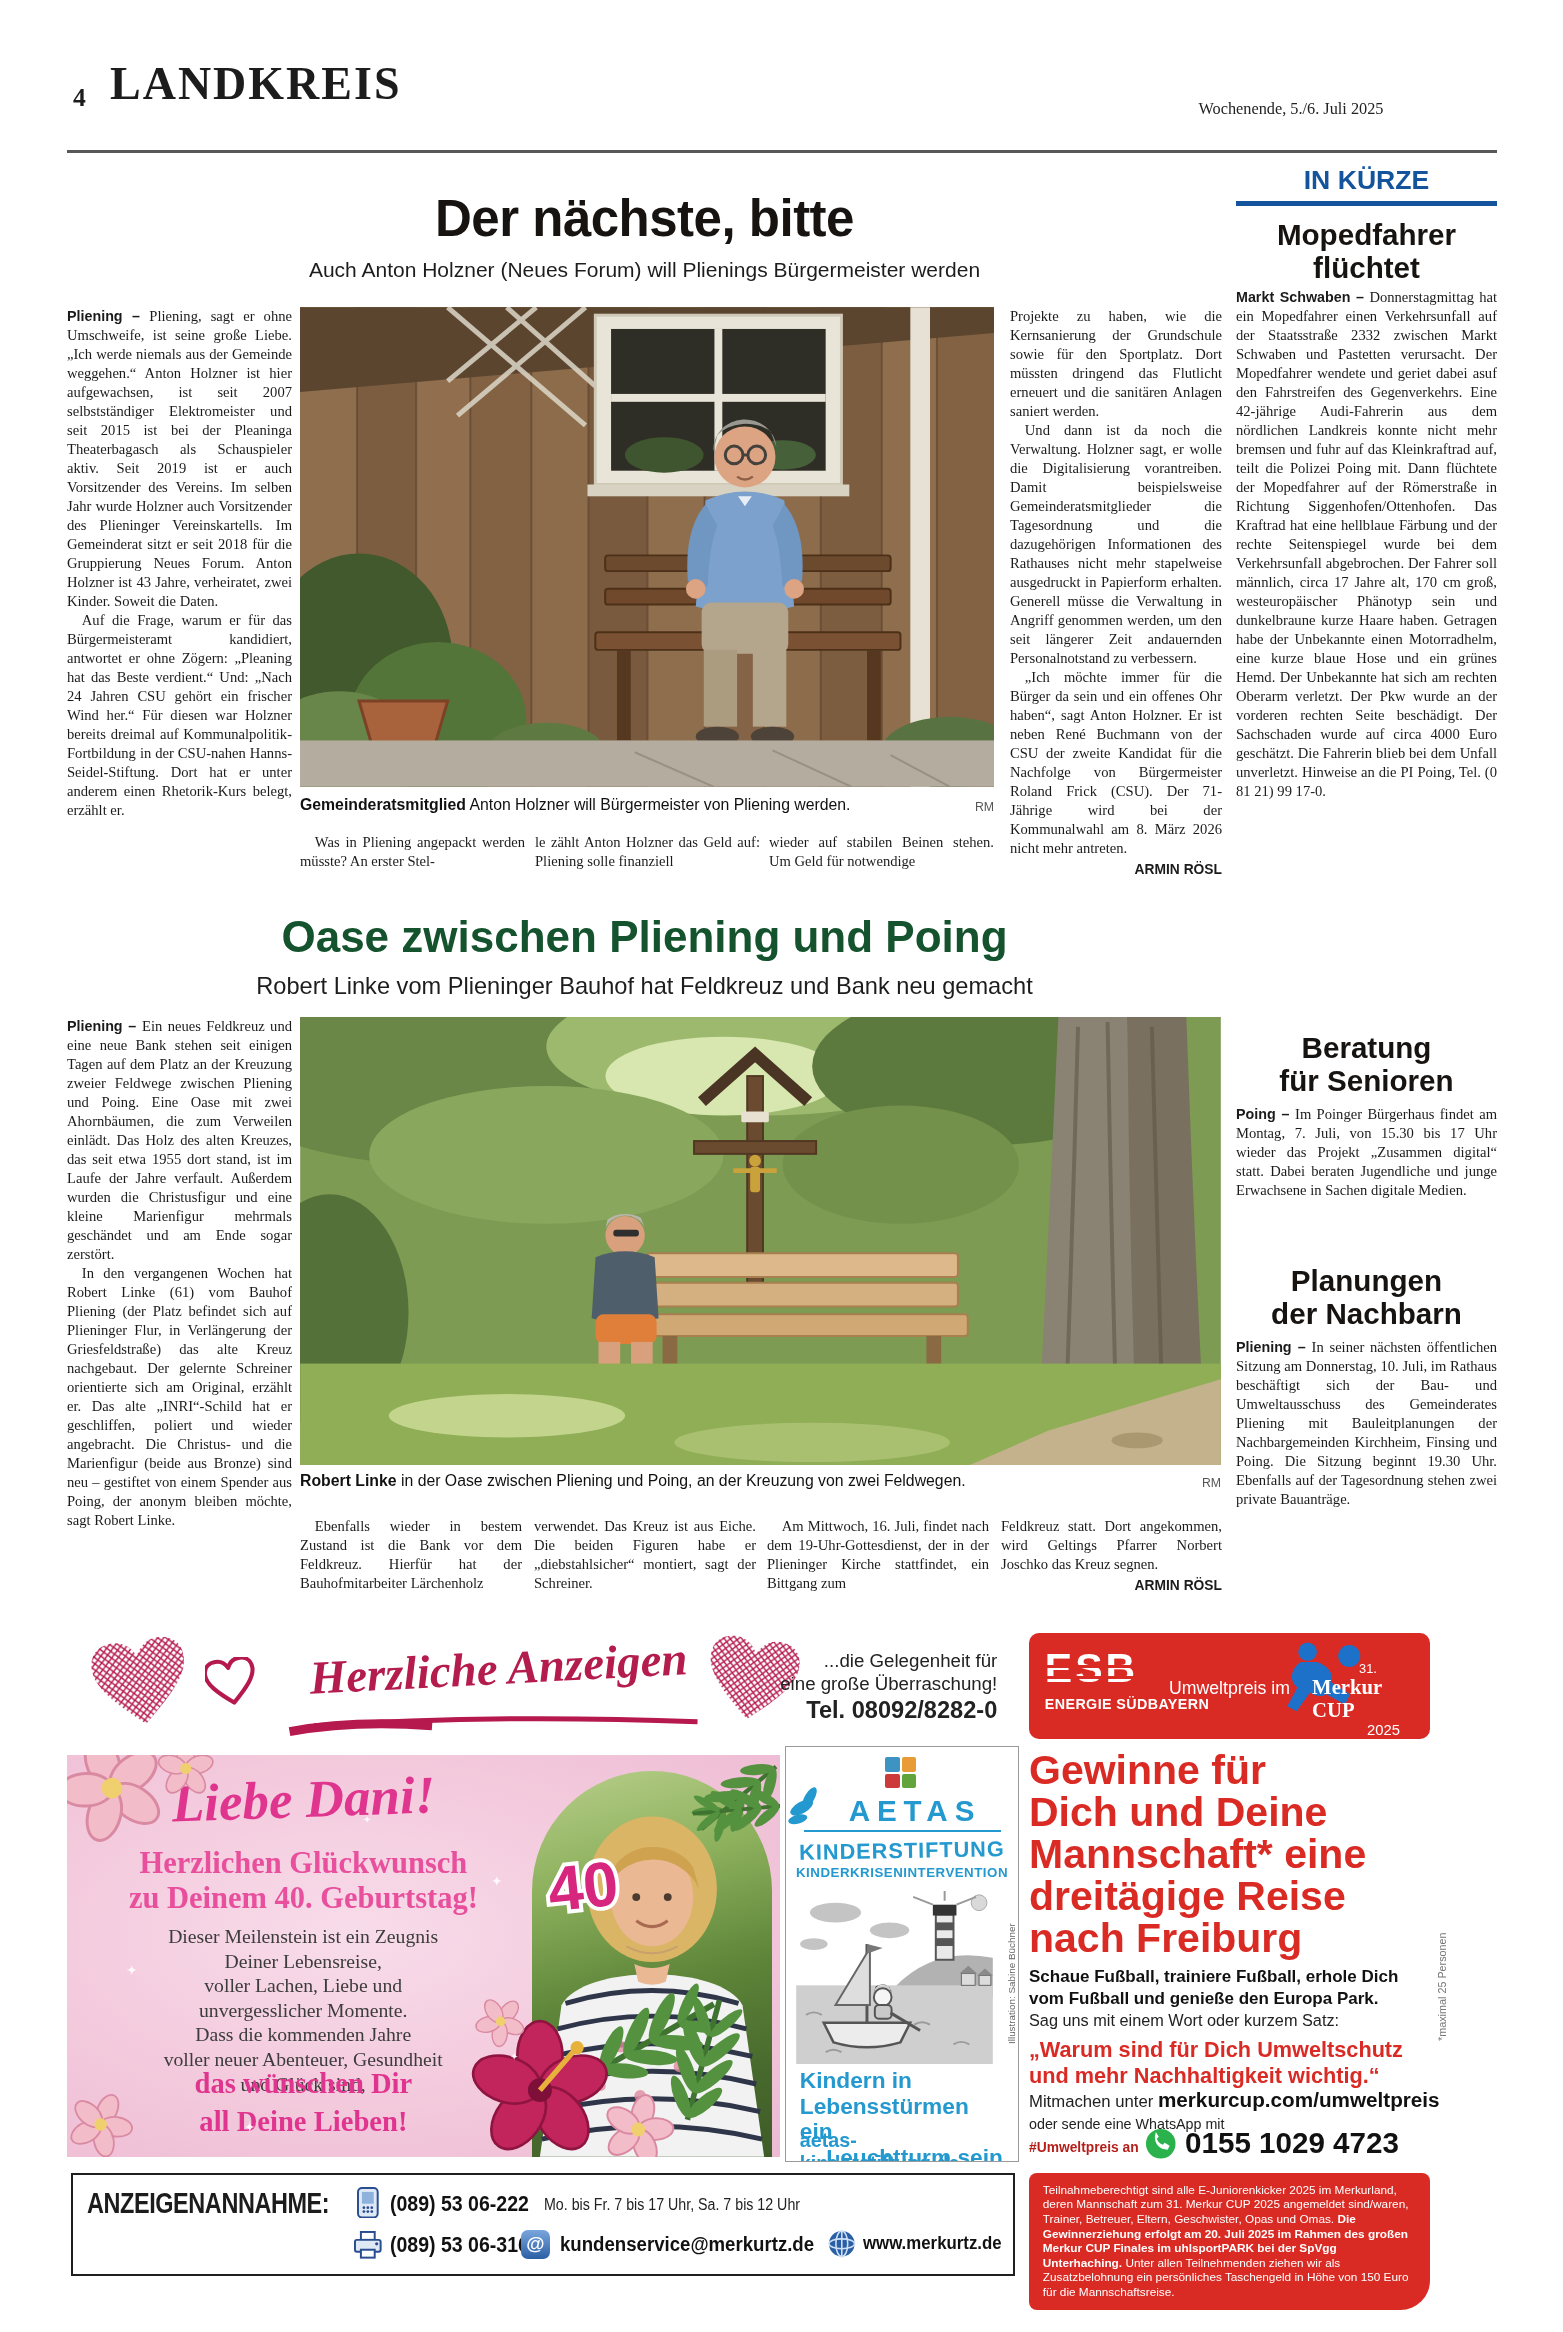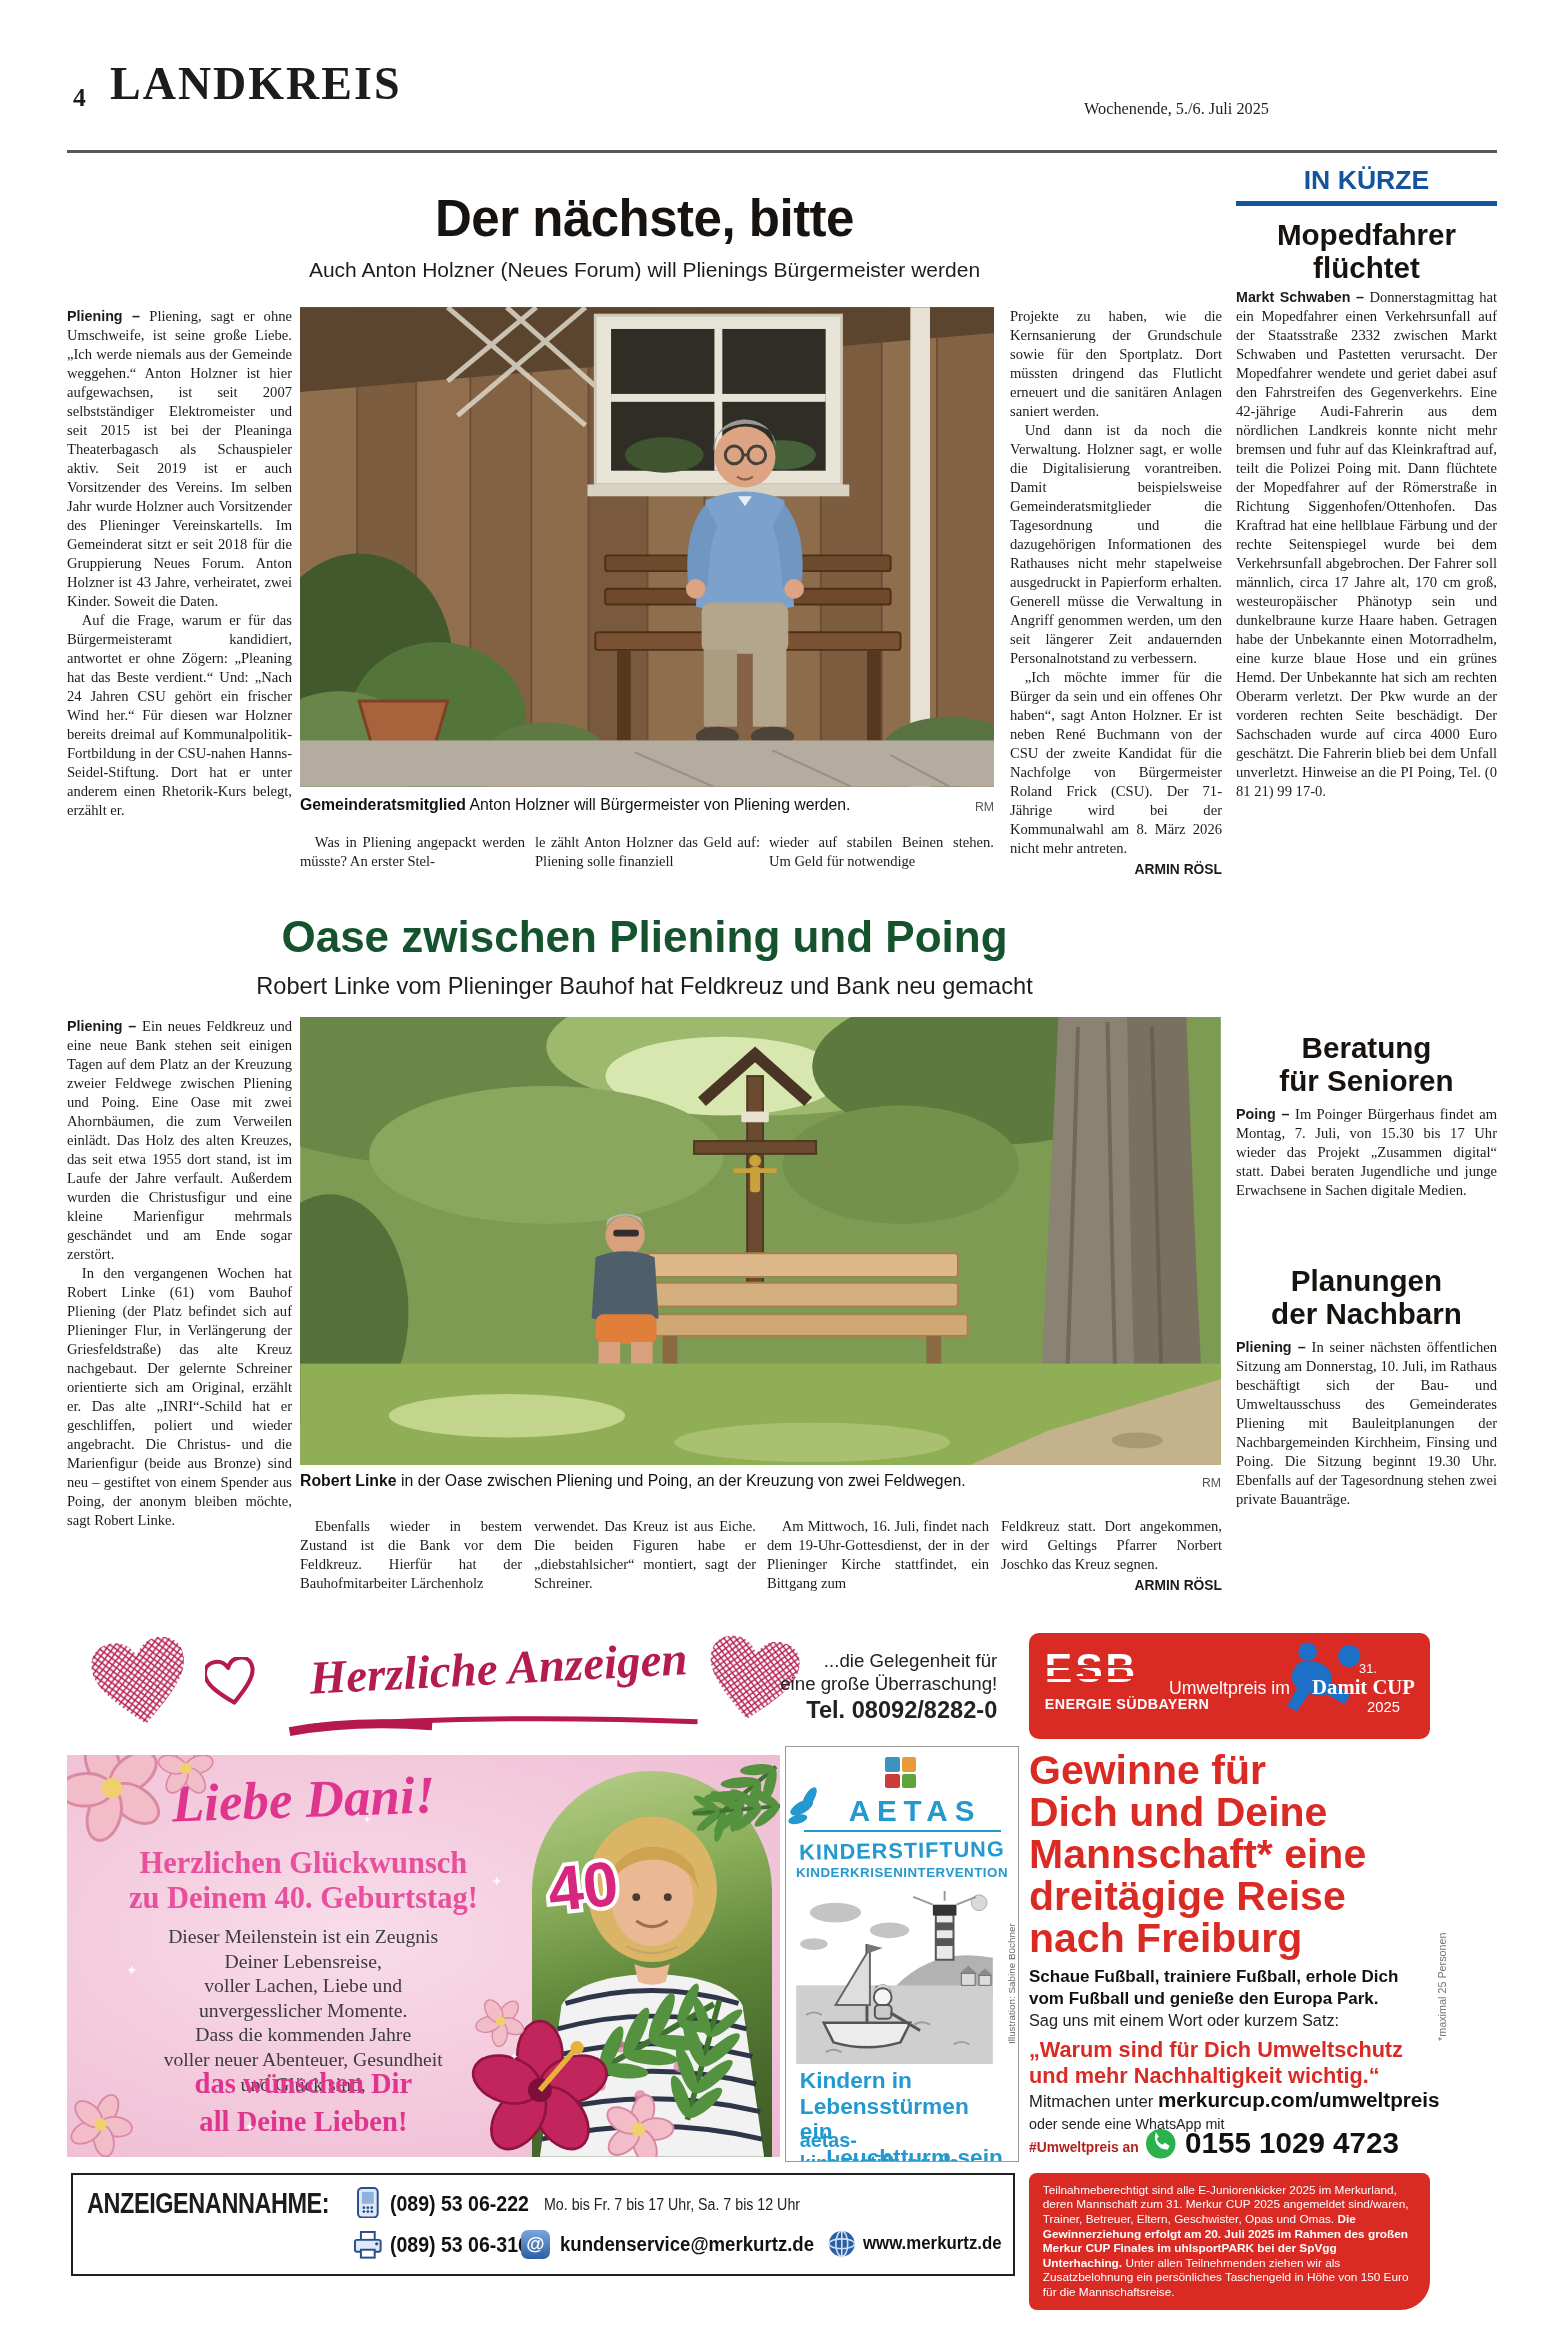--- a/index.html
+++ b/index.html
@@ -5,21 +5,21 @@
   html,body{margin:0;padding:0;background:#e9e9e9;}
   .page{position:relative;width:1563px;height:2333px;background:#ffffff;overflow:hidden;
         font-family:"Liberation Serif",serif;color:#1c1c1c;}
   .abs{position:absolute;}
   .sans{font-family:"Liberation Sans",sans-serif;}
   .serif{font-family:"Liberation Serif",serif;}
 
   
   .hdr-num{left:73px;top:83px;font-size:25.6px;font-weight:bold;}
   .hdr-title{left:110px;top:57px;font-size:46px;font-weight:bold;letter-spacing:2px;}
-  .hdr-date{left:1084px;top:99px;width:414px;text-align:left;font-size:16.3px;color:#222;}
+  .hdr-date{left:1084px;top:99px;width:414px;text-align:center;font-size:16.3px;color:#222;}
   .hdr-rule{left:67px;top:150px;width:1430px;height:3px;background:#57585a;}
 
   
   .a1-title{left:67px;top:189px;width:1155px;text-align:center;font-size:51px;font-weight:bold;
             color:#171310;letter-spacing:-0.5px;}
   .a1-sub{left:67px;top:258px;width:1155px;text-align:center;font-size:21px;color:#1d1d1d;}
   .a2-title{left:67px;top:912px;width:1155px;text-align:center;font-size:44px;font-weight:bold;color:#14532d;}
   .a2-sub{left:67px;top:973px;width:1155px;text-align:center;font-size:23.6px;color:#1d1d1d;}
 
   
@@ -615,21 +615,21 @@
       <div class="esb-banner-txt">Umweltpreis im</div>
       <div class="esb-player">
         <svg width="85" height="85" viewBox="0 0 100 100">
           <circle cx="36" cy="15" r="11" fill="#1d71c9"></circle>
           <path d="M28,27 C16,35 14,49 24,57 L12,79 L23,85 L39,63 C44,67 52,69 58,65 L80,77 L86,65 L64,51 C67,41 60,31 47,27 Z" fill="#1d71c9"></path>
           <circle cx="85" cy="20" r="13" fill="#1d71c9"></circle>
         </svg>
       </div>
       <div class="esb-cup">
         <div class="n1">31.</div>
-        <div class="n2">Damit CUP</div>
+        <div class="n2">Merkur CUP</div>
         <div class="n3">2025</div>
       </div>
     </div>
     <div class="esb-head">
       <div>Gewinne für</div>
         <div>Dich und Deine</div>
       <div>Mannschaft* eine</div>
         <div>dreitägige Reise</div>
       <div>nach Freiburg</div>
     </div>

